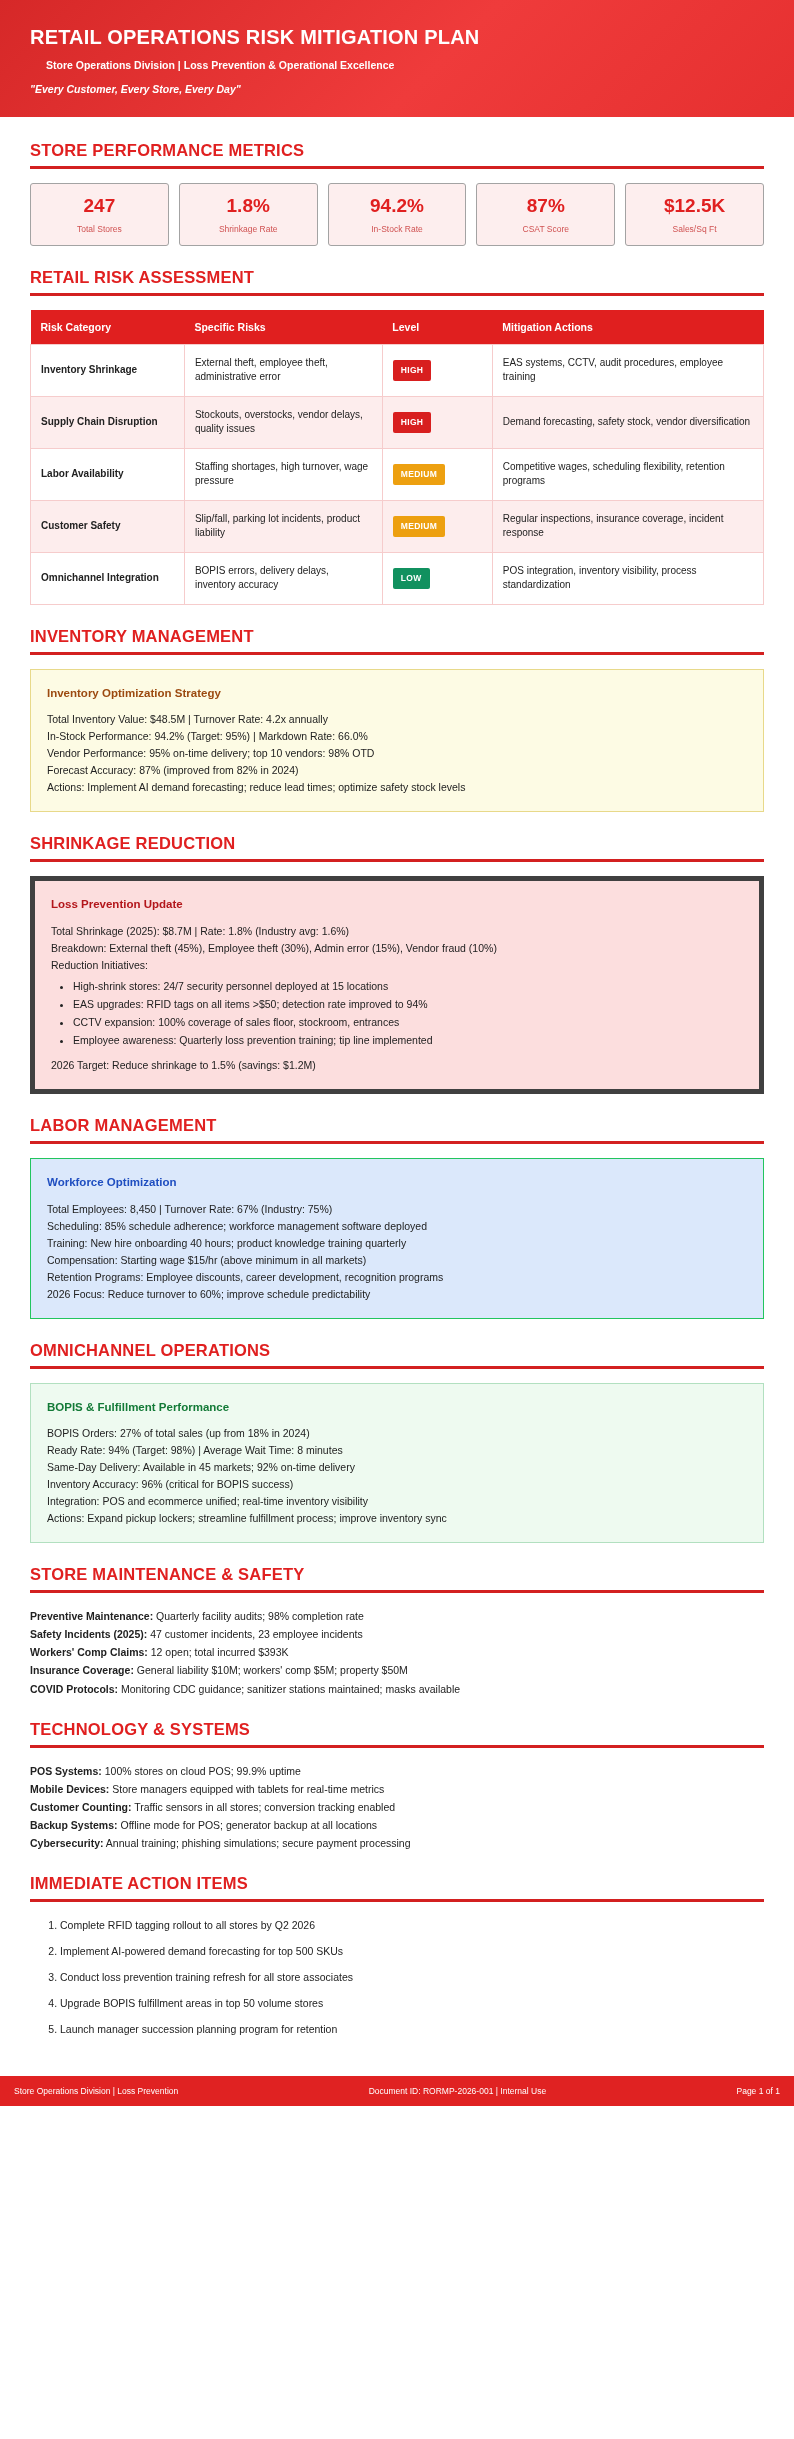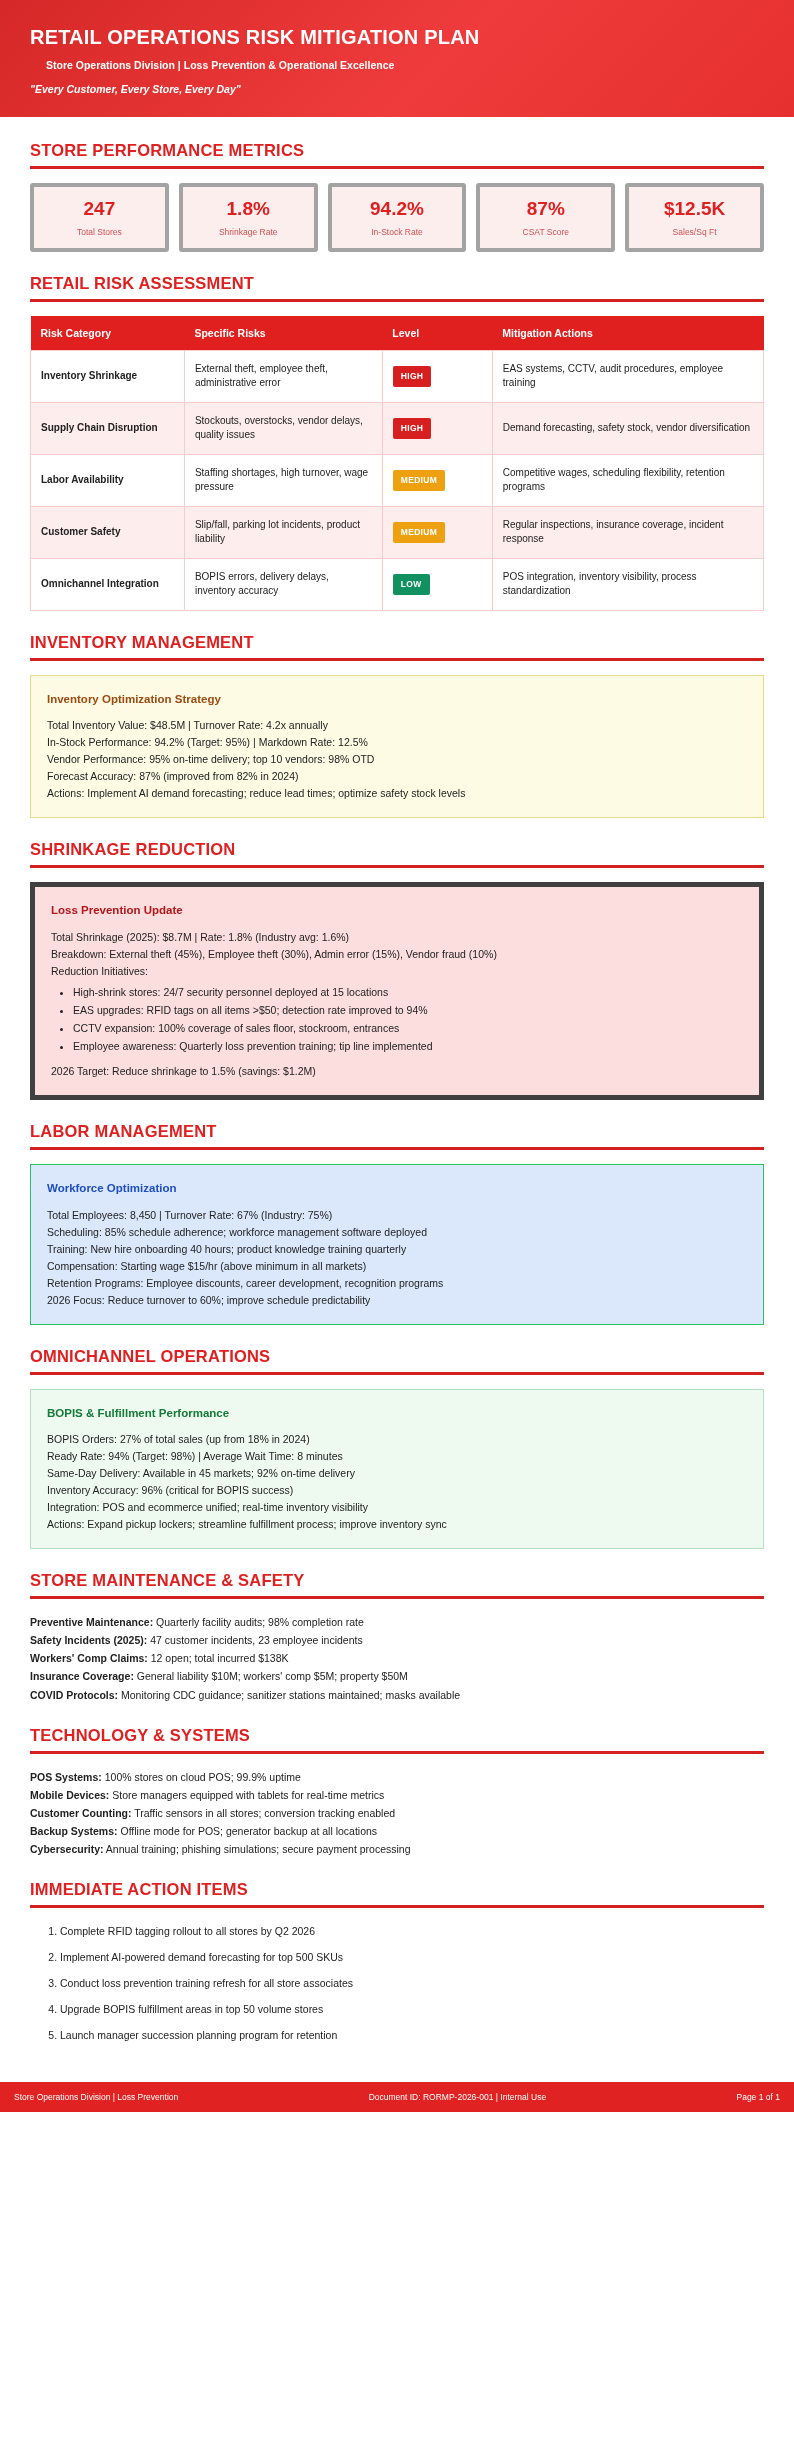--- a/index.html
+++ b/index.html
@@ -56,21 +56,21 @@
   }
 
   
   .metrics {
     display: flex;
     gap: 10px;
     margin-bottom: 4px;
   }
   .metric-card {
     flex: 1 1 0;
-    border: 4px solid #a3a3a3;
+    border: 1px solid #a3a3a3;
     background: #fdeeee;
     border-radius: 3px;
     padding: 11px 4px 11px 4px;
     text-align: center;
   }
   .metric-value {
     color: #e02020;
     font-size: 19px;
     font-weight: bold;
     line-height: 1.15;
@@ -273,21 +273,21 @@
         <td class="risk-mit">POS integration, inventory visibility, process standardization</td>
       </tr>
     </tbody>
   </table>
 
   <h2 class="section-title">INVENTORY MANAGEMENT</h2>
   <div class="rule"></div>
   <div class="callout yellow">
     <div class="callout-title">Inventory Optimization Strategy</div>
     <p><span class="k">Total Inventory Value:</span><span> $48.5M | </span><span class="k">Turnover Rate:</span><span> 4.2x annually</span></p>
-    <p><span class="k">In-Stock Performance:</span><span> 94.2% (Target: 95%) | </span><span class="k">Markdown Rate:</span><span> 12.5%</span></p>
+    <p><span class="k">In-Stock Performance:</span><span> 94.2% (Target: 95%) | </span><span class="k">Markdown Rate:</span><span> 66.0%</span></p>
     <p><span class="k">Vendor Performance:</span><span> 95% on-time delivery; top 10 vendors: 98% OTD</span></p>
     <p><span class="k">Forecast Accuracy:</span><span> 87% (improved from 82% in 2024)</span></p>
     <p><span class="k">Actions:</span><span> Implement AI demand forecasting; reduce lead times; optimize safety stock levels</span></p>
   </div>
 
   <h2 class="section-title">SHRINKAGE REDUCTION</h2>
   <div class="rule"></div>
   <div class="callout pink">
     <div class="callout-title">Loss Prevention Update</div>
     <p><span class="k">Total Shrinkage (2025):</span><span> $8.7M | </span><span class="k">Rate:</span><span> 1.8% (Industry avg: 1.6%)</span></p>
@@ -324,21 +324,21 @@
     <p><span class="k">Inventory Accuracy:</span><span> 96% (critical for BOPIS success)</span></p>
     <p><span class="k">Integration:</span><span> POS and ecommerce unified; real-time inventory visibility</span></p>
     <p><span class="k">Actions:</span><span> Expand pickup lockers; streamline fulfillment process; improve inventory sync</span></p>
   </div>
 
   <h2 class="section-title">STORE MAINTENANCE &amp; SAFETY</h2>
   <div class="rule"></div>
   <div class="keylines">
     <div><span class="k">Preventive Maintenance:</span><span> Quarterly facility audits; 98% completion rate</span></div>
     <div><span class="k">Safety Incidents (2025):</span><span> 47 customer incidents, 23 employee incidents</span></div>
-    <div><span class="k">Workers' Comp Claims:</span><span> 12 open; total incurred $138K</span></div>
+    <div><span class="k">Workers' Comp Claims:</span><span> 12 open; total incurred $393K</span></div>
     <div><span class="k">Insurance Coverage:</span><span> General liability $10M; workers' comp $5M; property $50M</span></div>
     <div><span class="k">COVID Protocols:</span><span> Monitoring CDC guidance; sanitizer stations maintained; masks available</span></div>
   </div>
 
   <h2 class="section-title">TECHNOLOGY &amp; SYSTEMS</h2>
   <div class="rule"></div>
   <div class="keylines">
     <div><span class="k">POS Systems:</span><span> 100% stores on cloud POS; 99.9% uptime</span></div>
     <div><span class="k">Mobile Devices:</span><span> Store managers equipped with tablets for real-time metrics</span></div>
     <div><span class="k">Customer Counting:</span><span> Traffic sensors in all stores; conversion tracking enabled</span></div>

